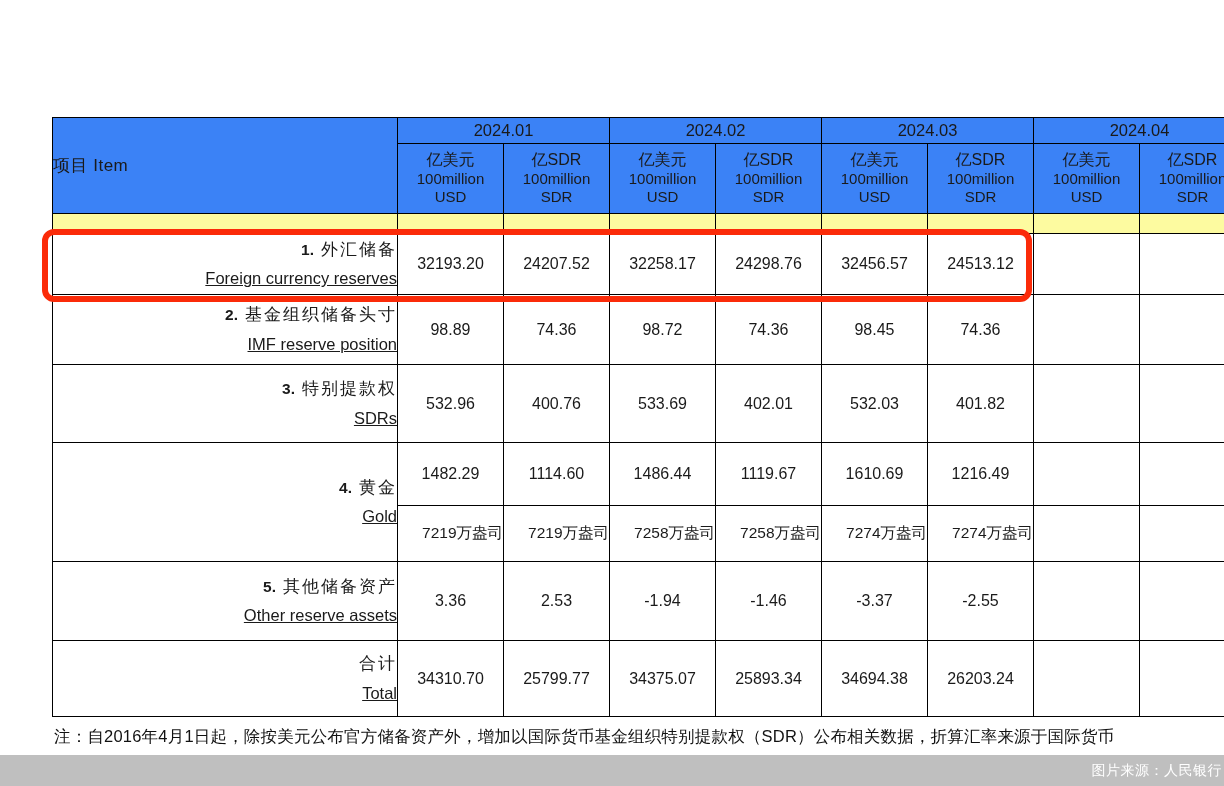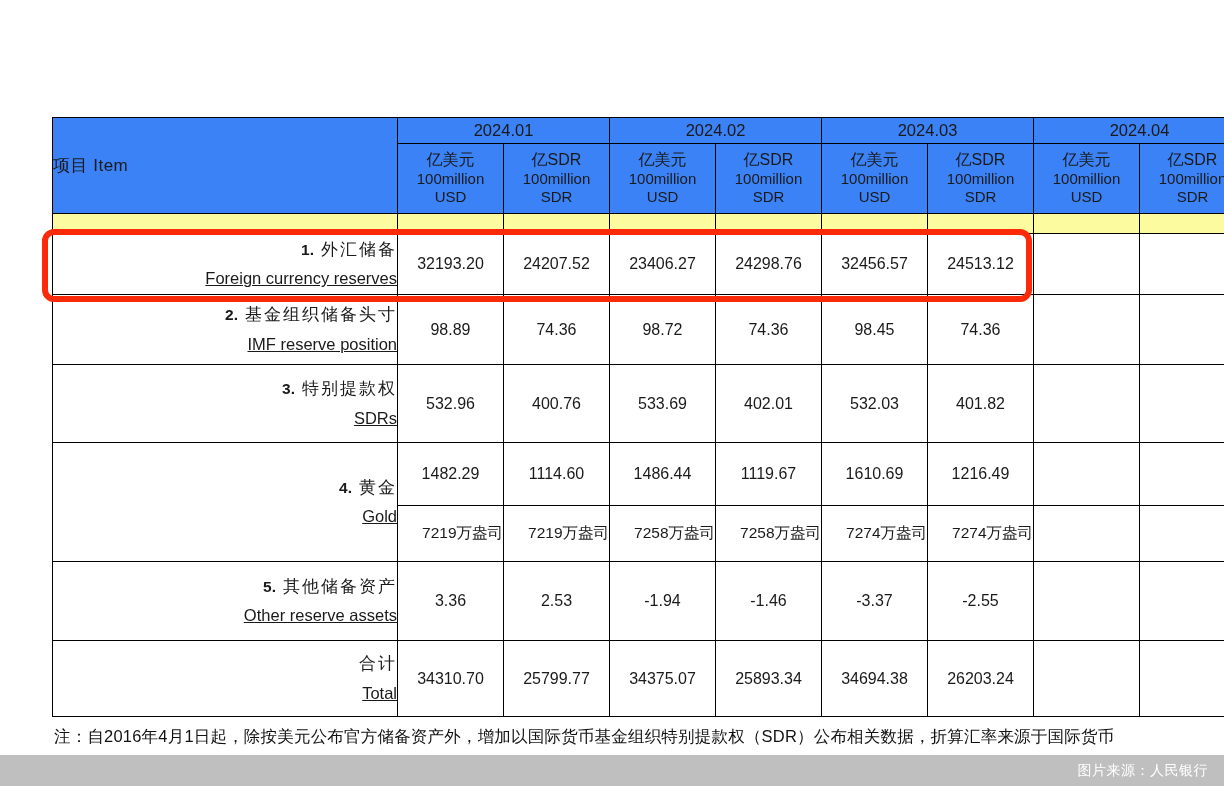--- a/index.html
+++ b/index.html
@@ -162,21 +162,21 @@
     width: 1224px;
     height: 31px;
     background: #bfbfbf;
     display: flex;
     align-items: center;
     justify-content: flex-end;
   }
   #watermark .wm-text {
     color: #ffffff;
     font-size: 14px;
-    padding-right: 16px;
+    padding-right: 2px;
     letter-spacing: 0.5px;
   }
 </style>
 </head>
 <body>
 
 <div id="page">
 
   <table id="reserve-table">
     <colgroup>
@@ -254,21 +254,21 @@
     </thead>
     <tbody>
 
       <tr class="r-fx">
         <td class="item-cell">
           <span class="item-cn"><span class="num">1.</span><span>外汇储备</span></span>
           <span class="item-en">Foreign currency reserves</span>
         </td>
         <td class="num-cell">32193.20</td>
         <td class="num-cell">24207.52</td>
-        <td class="num-cell">23406.27</td>
+        <td class="num-cell">32258.17</td>
         <td class="num-cell">24298.76</td>
         <td class="num-cell">32456.57</td>
         <td class="num-cell">24513.12</td>
         <td class="num-cell empty-cell"></td>
         <td class="num-cell empty-cell"></td>
       </tr>
 
       <tr class="r-imf">
         <td class="item-cell">
           <span class="item-cn"><span class="num">2.</span><span>基金组织储备头寸</span></span>

